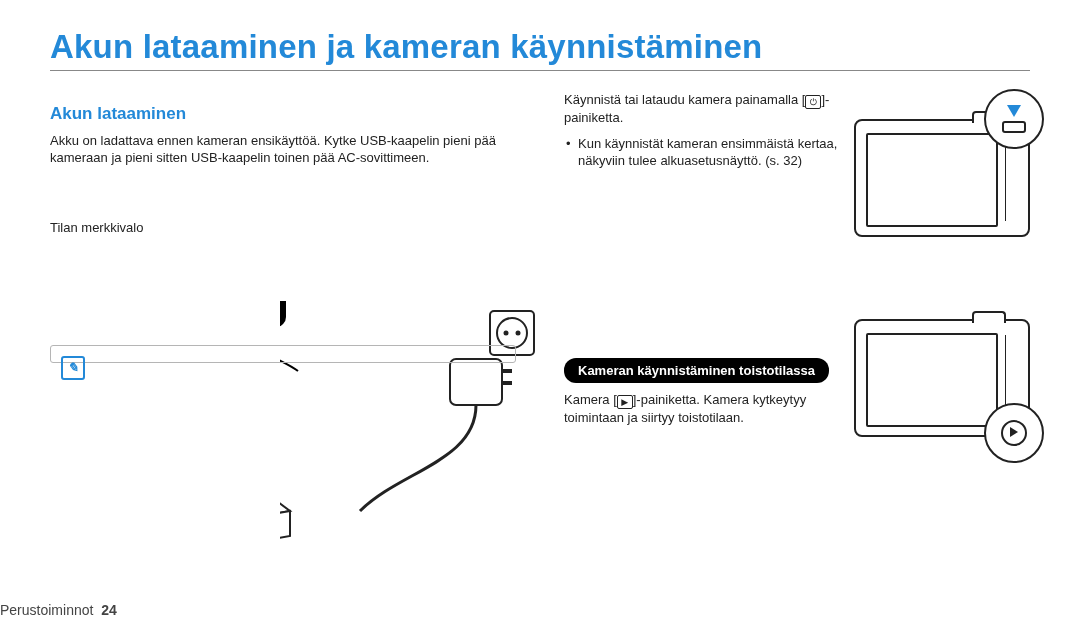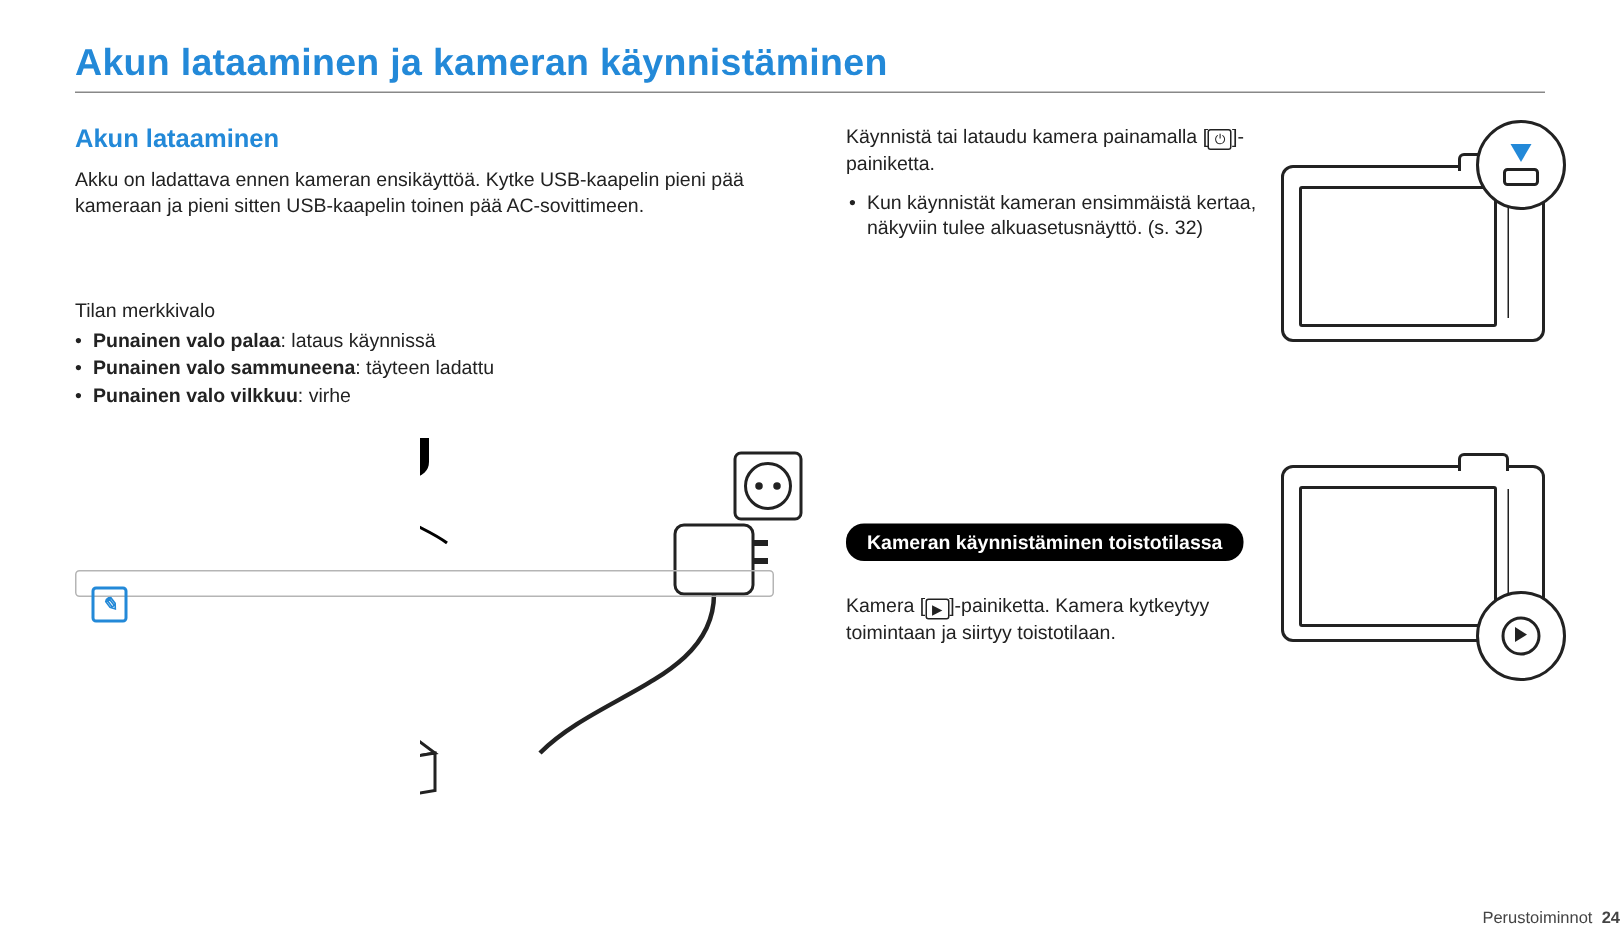--- a/index.html
+++ b/index.html
@@ -12,21 +12,21 @@
     height: 630px;
     box-sizing: border-box;
     position: relative;
   }
   .page {
     padding: 28px 50px 10px 50px;
     box-sizing: border-box;
   }
   h1 {
     color: #2389d8;
-    font-size: 25px;
+    font-size: 33px;
     font-weight: 600;
     margin: 0 0 2px 0;
     letter-spacing: 0.2px;
   }
   .hr {
     border: none;
     border-top: 1px solid #888;
     margin: 4px 0 20px 0;
   }
   .cols {
@@ -36,21 +36,21 @@
   .col {
     flex: 1;
     min-width: 0;
     font-size: 13px;
     line-height: 1.35;
   }
   h2 {
     color: #2389d8;
     font-size: 17px;
     font-weight: 600;
-    margin: 0 0 6px 0;
+    margin: 12px 0 6px 0;
   }
   .para {
     margin: 0 0 8px 0;
   }
   .status-block {
     margin-top: 52px;
   }
   .status-list {
     list-style: none;
     padding: 0;
@@ -95,29 +95,29 @@
   }
   .black-pill {
     display: inline-block;
     background: #000;
     color: #fff;
     border-radius: 12px;
     padding: 4px 14px;
     font-size: 13px;
     font-weight: 600;
     margin-top: 18px;
-    margin-bottom: 21px;
+    margin-bottom: 8px;
   }
   .footer {
     position: absolute;
     bottom: 12px;
     left: 0;
     right: 0;
-    text-align: right;
-    font-size: 11px;
+    text-align: left;
+    font-size: 14px;
     color: #444;
   }
   .footer b { font-weight: 700; }
   .inline-icon {
     display: inline-flex;
     align-items: center;
     justify-content: center;
     width: 14px;
     height: 12px;
     border: 1px solid #222;
@@ -230,31 +230,20 @@
   <hr class="hr">
 
   <div class="cols">
 
     <div class="col col-left">
       <h2>Akun lataaminen</h2>
       <p class="para">Akku on ladattava ennen kameran ensikäyttöä. Kytke USB-kaapelin pieni pää kameraan ja pieni sitten USB-kaapelin toinen pää AC-sovittimeen.</p>
 
       <div class="status-block">
         <div>Tilan merkkivalo</div>
-        <ul class="status-list">
-          <li>
-            <span class="bold">Punainen valo palaa</span><span>: lataus käynnissä</span>
-          </li>
-          <li>
-            <span class="bold">Punainen valo sammuneena</span><span>: täyteen ladattu</span>
-          </li>
-          <li>
-            <span class="bold">Punainen valo vilkkuu</span><span>: virhe</span>
-          </li>
-        </ul>
       </div>
 
       <svg class="illus-charge" width="270" height="250">
 
         <rect x="210" y="10" width="44" height="44" rx="4" fill="#fff" stroke="#222" stroke-width="2"></rect>
         <circle cx="232" cy="32" r="15" fill="none" stroke="#222" stroke-width="2"></circle>
         <circle cx="226" cy="32" r="2.5" fill="#222"></circle>
           <circle cx="238" cy="32" r="2.5" fill="#222"></circle>
 
         <rect x="170" y="58" width="52" height="46" rx="6" fill="#fff" stroke="#222" stroke-width="2"></rect>

